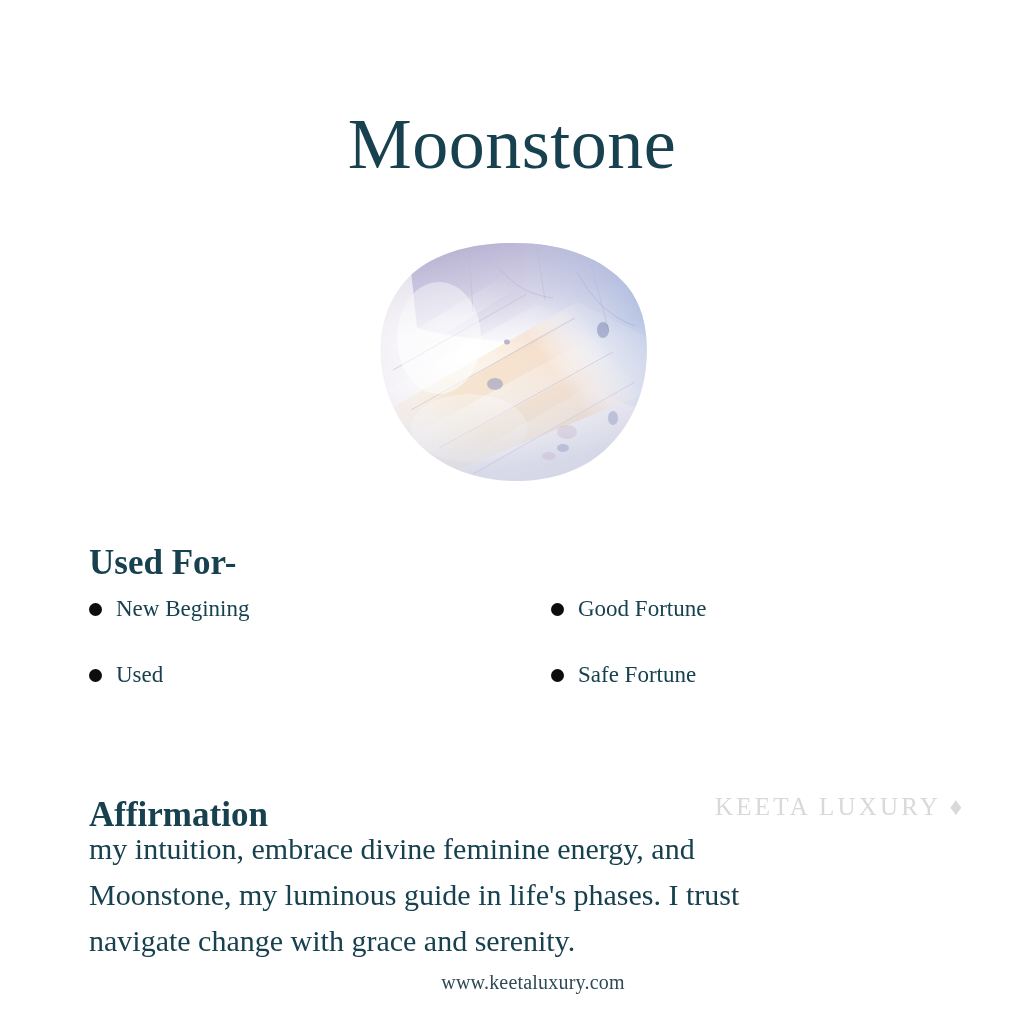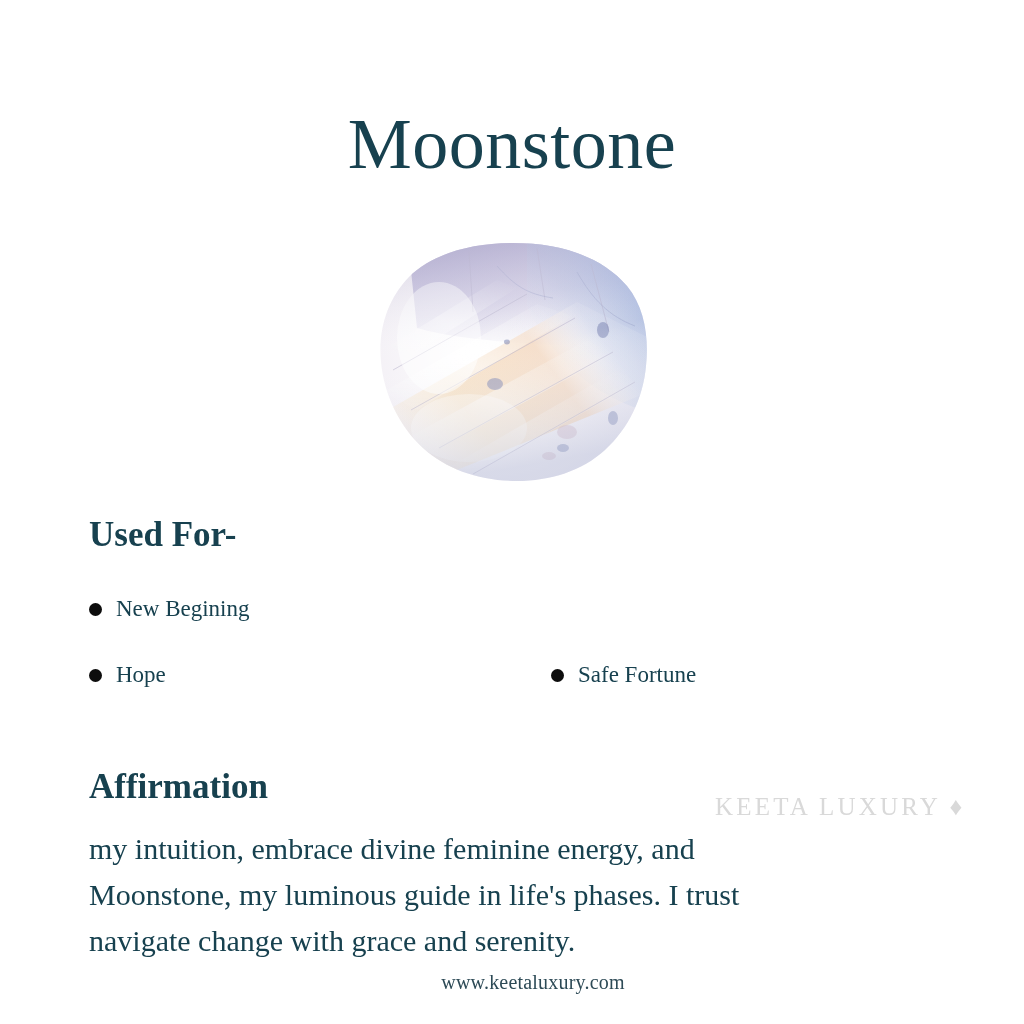--- a/index.html
+++ b/index.html
@@ -54,20 +54,21 @@
 
   
   .section-heading {
     position: absolute;
     left: 89px;
     font-weight: bold;
     font-size: 35px;
     line-height: 1.05;
     color: #17414f;
     font-family: "Liberation Serif", "DejaVu Serif", serif;
+    margin-top: 28px;
   }
   .heading-used-for { top: 517px; }
   .heading-affirmation { top: 769px; }
 
   .uses-grid {
     position: absolute;
     left: 89px;
     top: 596px;
     width: 860px;
   }
@@ -247,25 +248,29 @@
   </div>
 
   <div class="section-heading heading-used-for">Used For-</div>
 
   <div class="uses-grid">
     <div class="uses-row">
       <div class="use-item">
         <span class="bullet"></span>
         <span class="use-label">New Begining</span>
       </div>
+      <div class="use-item col-right">
+        <span class="bullet"></span>
+        <span class="use-label">Good Fortune</span>
+      </div>
     </div>
     <div class="uses-row">
       <div class="use-item">
         <span class="bullet"></span>
-        <span class="use-label">Hope</span>
+        <span class="use-label">Used</span>
       </div>
       <div class="use-item col-right">
         <span class="bullet"></span>
         <span class="use-label">Safe Fortune</span>
       </div>
     </div>
   </div>
 
   <div class="section-heading heading-affirmation">Affirmation</div>
 

